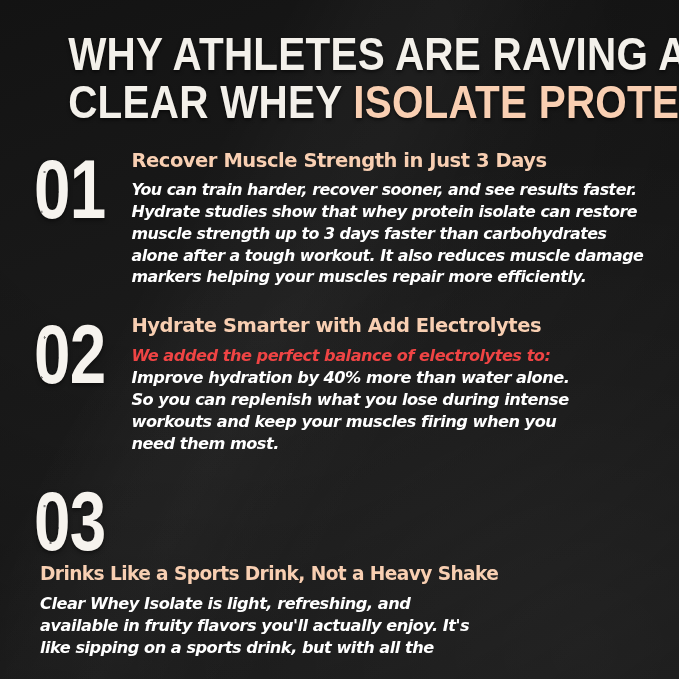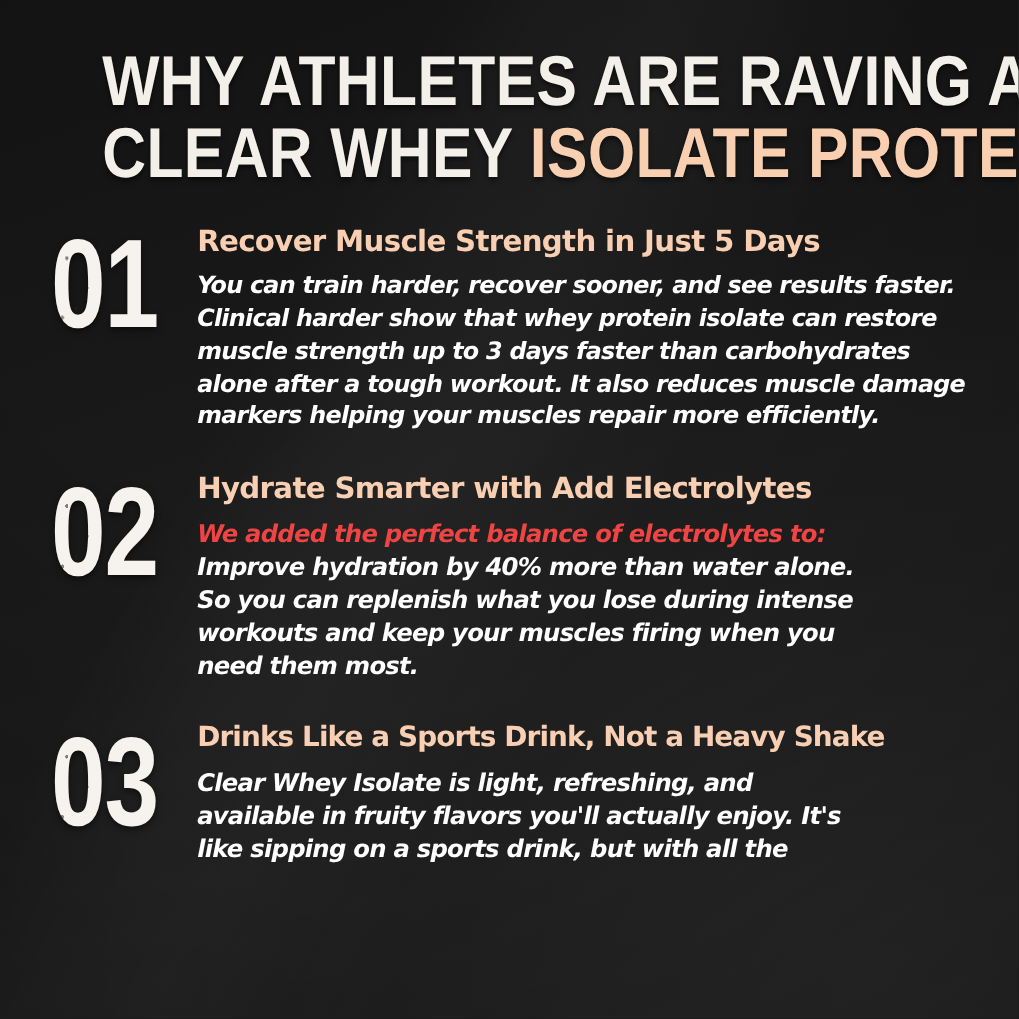--- a/index.html
+++ b/index.html
@@ -61,21 +61,21 @@
     transform-origin:50% 50%;
     white-space:nowrap;
     text-shadow:0 2px 4px rgba(0,0,0,0.55);
   }
   .hl-accent { color:#f9cfb2; }
 
   
   #items { margin-top:22px; padding:0 30px 0 34px; }
 
   .item { display:flex; align-items:flex-start; margin-bottom:26px; }
-  .item:last-child { margin-bottom:18px; }
+  .item:last-child { margin-bottom:18px;flex-direction:column; }
 
   .num {
     flex:0 0 78px;
     font-family:"Liberation Sans Narrow","Liberation Sans",sans-serif;
     font-weight:700;
     font-size:84px;
     line-height:0.86;
     color:#f6f3ee;
     transform:scaleX(0.78);
     transform-origin:0 0;
@@ -135,24 +135,24 @@
   <div id="headline">
     <div class="hl-line">WHY ATHLETES ARE RAVING ABOUT</div>
     <div class="hl-line"><span>CLEAR WHEY </span><span class="hl-accent">ISOLATE PROTEIN</span></div>
   </div>
 
   <div id="items">
 
     <div class="item item-1">
       <div class="num">01</div>
       <div class="body-col">
-        <div class="sub">Recover Muscle Strength in Just 5 Days</div>
+        <div class="sub">Recover Muscle Strength in Just 3 Days</div>
         <div class="para">
           <div class="line">You can train harder, recover sooner, and see results faster.</div>
-          <div class="line">Clinical harder show that whey protein isolate can restore</div>
+          <div class="line">Hydrate studies show that whey protein isolate can restore</div>
           <div class="line">muscle strength up to 3 days faster than carbohydrates</div>
           <div class="line">alone after a tough workout. It also reduces muscle damage</div>
           <div class="line">markers helping your muscles repair more efficiently.</div>
         </div>
       </div>
     </div>
 
     <div class="item item-2">
       <div class="num">02</div>
       <div class="body-col">

